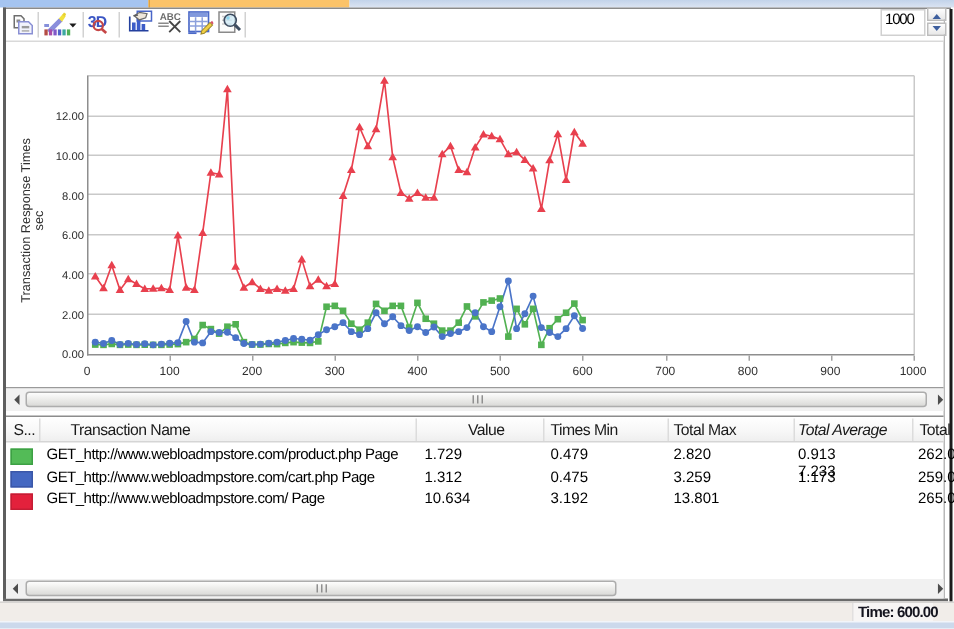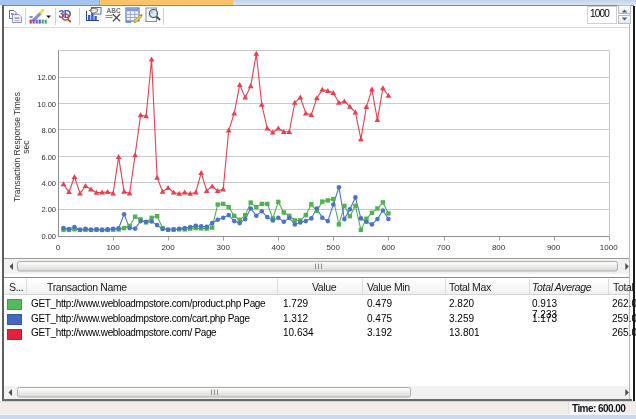--- a/index.html
+++ b/index.html
@@ -353,21 +353,21 @@
       <line x1="314.5" y1="4.5" x2="314.5" y2="10"></line>
       <line x1="317.5" y1="4.5" x2="317.5" y2="10"></line>
     </g>
 </svg>
 
 <div class="abs" style="left:4px;top:277px;width:625px;height:1px;background:#8c8c8c;"></div>
 <div class="abs" style="left:4px;top:278px;width:625px;height:17px;background:linear-gradient(#ffffff,#f7f7f7 60%,#efefef);border-bottom:1px solid #d5d5d5;"></div>
 <div class="abs hd" style="left:9px;">S...</div>
 <div class="abs hd" style="left:31px;margin-left:16px;">Transaction Name</div>
 <div class="abs hd" style="left:283px;margin-left:29px;">Value</div>
-<div class="abs hd" style="left:367px;">Value Min</div>
+<div class="abs hd" style="left:367px;">Times Min</div>
 <div class="abs hd" style="left:449px;">Total Max</div>
 <div class="abs hd" style="left:532px;font-style:italic;">Total Average</div>
 <div class="abs hd" style="left:613px;">Total Ti</div>
 <div class="abs" style="left:26px;top:279px;width:1px;height:15px;background:#dcdcdc;"></div>
 <div class="abs" style="left:277px;top:279px;width:1px;height:15px;background:#dcdcdc;"></div>
 <div class="abs" style="left:362px;top:279px;width:1px;height:15px;background:#dcdcdc;"></div>
 <div class="abs" style="left:445px;top:279px;width:1px;height:15px;background:#dcdcdc;"></div>
 <div class="abs" style="left:529px;top:279px;width:1px;height:15px;background:#dcdcdc;"></div>
 <div class="abs" style="left:608px;top:279px;width:1px;height:15px;background:#dcdcdc;"></div>
 

